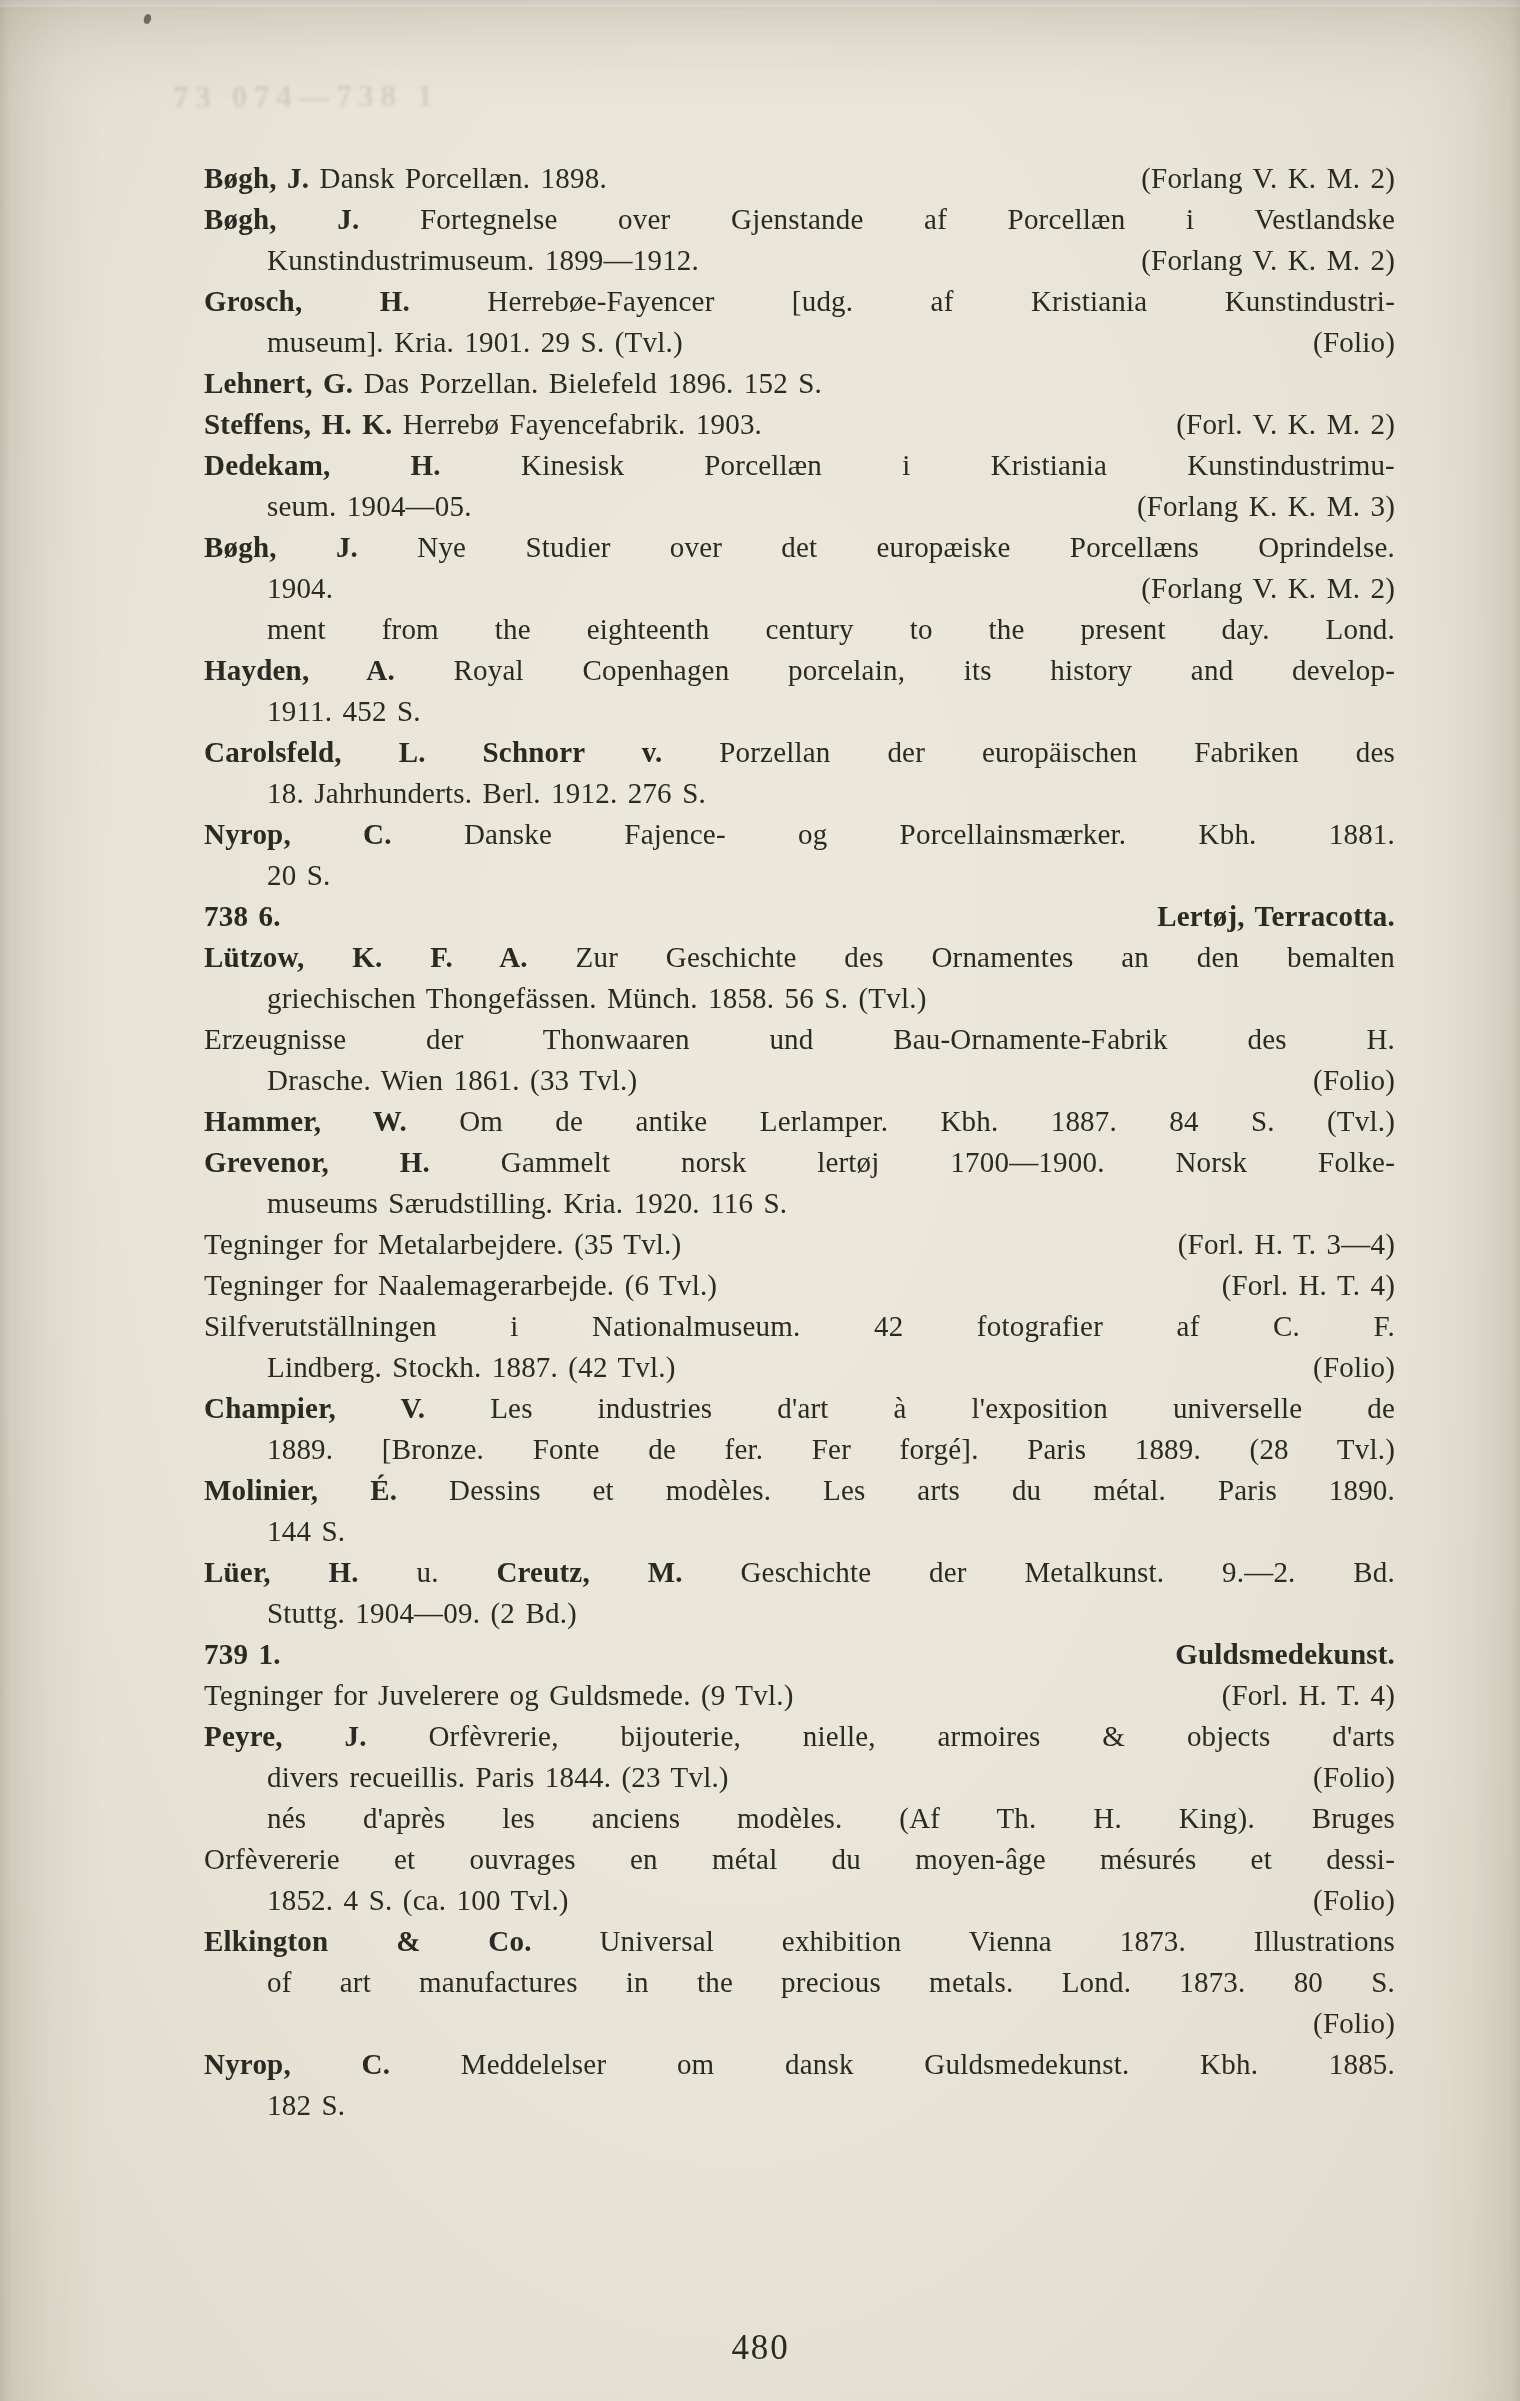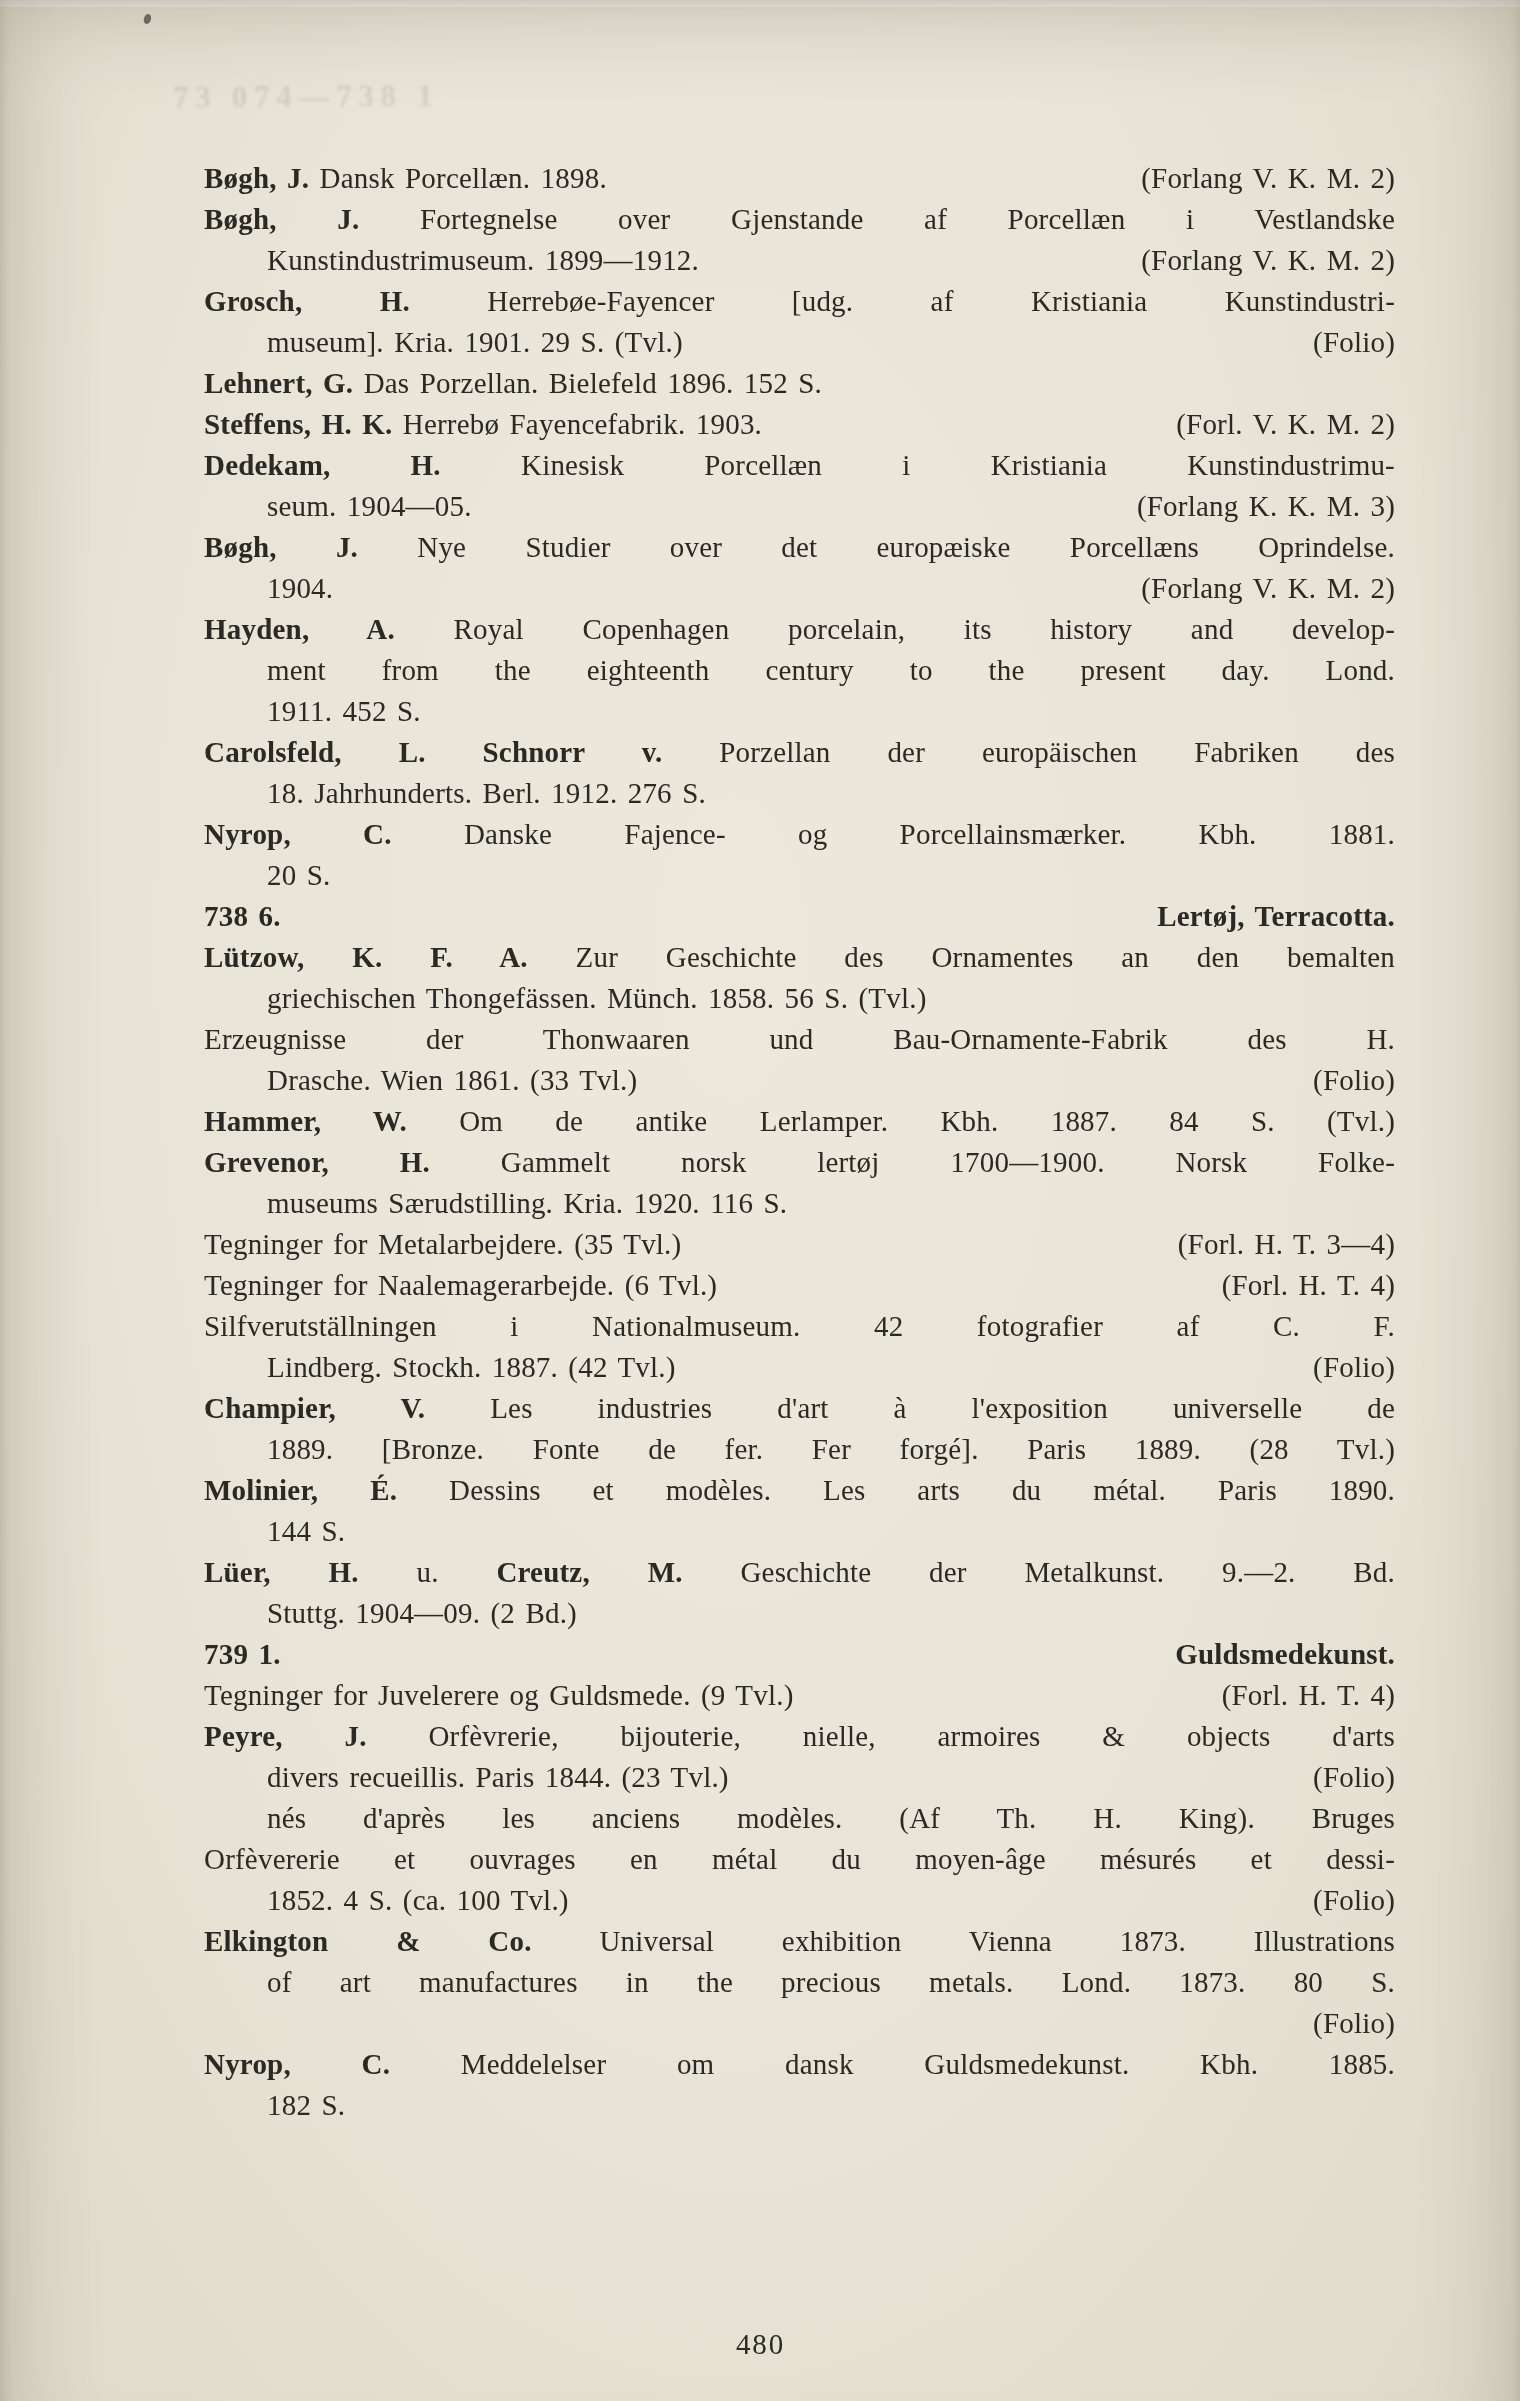--- a/index.html
+++ b/index.html
@@ -62,21 +62,21 @@
     text-align-last: justify;
   }
 
   .b { font-weight: bold; }
   .line.heading .left, .line.heading .right { font-weight: bold; }
 
   .page-number {
     position: absolute;
     top: 2328px; left: 0; right: 0;
     text-align: center;
-    font-size: 29px;
+    font-size: 35px;
     letter-spacing: 1.9px;
     color: #2b2923;
   }
 </style>
 </head>
 <body>
 
 <div class="page">
   <div class="top-edge"></div>
   <div class="ink-speck"></div>
@@ -115,25 +115,25 @@
         <span class="left"><span>seum. 1904—05.</span></span>
         <span class="right">(Forlang K. K. M. 3)</span>
       </div>
       <div class="line just">
         <span class="left"><span class="b">Bøgh, J.</span><span> Nye Studier over det europæiske Porcellæns Oprindelse.</span></span>
       </div>
       <div class="line indent">
         <span class="left"><span>1904.</span></span>
         <span class="right">(Forlang V. K. M. 2)</span>
       </div>
+      <div class="line indent just">
+        <span class="left"><span>ment from the eighteenth century to the present day. Lond.</span></span>
+      </div>
       <div class="line just">
         <span class="left"><span class="b">Hayden, A.</span><span> Royal Copenhagen porcelain, its history and develop-</span></span>
-      </div>
-      <div class="line indent just">
-        <span class="left"><span>ment from the eighteenth century to the present day. Lond.</span></span>
       </div>
       <div class="line indent">
         <span class="left"><span>1911. 452 S.</span></span>
       </div>
       <div class="line just">
         <span class="left"><span class="b">Carolsfeld, L. Schnorr v.</span><span> Porzellan der europäischen Fabriken des</span></span>
       </div>
       <div class="line indent">
         <span class="left"><span>18. Jahrhunderts. Berl. 1912. 276 S.</span></span>
       </div>

